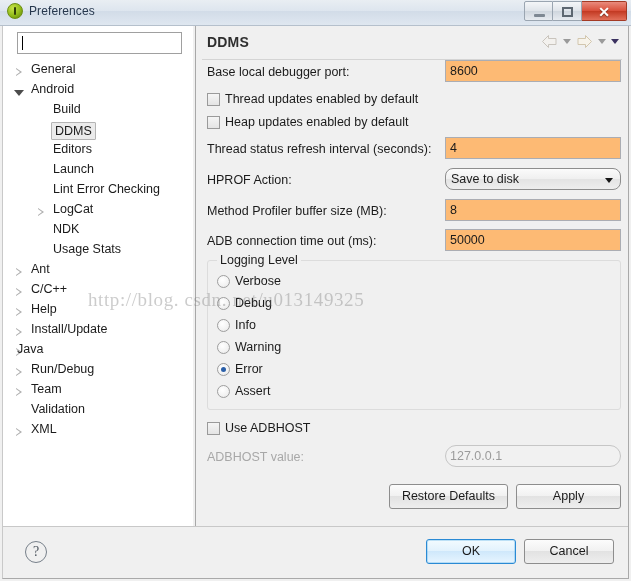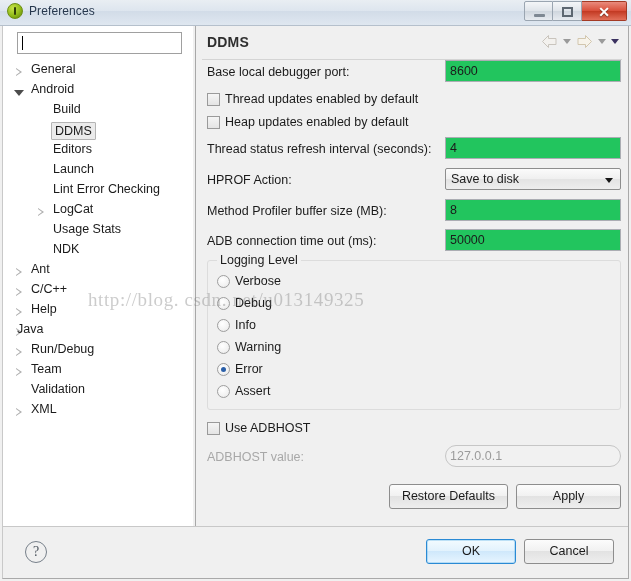--- a/index.html
+++ b/index.html
@@ -272,40 +272,40 @@
     color: #1b1b1b;
     white-space: nowrap;
   }
   .field-label.disabled { color: #a8a8a8; }
   .text-input {
     position: absolute;
     left: 249px; top: 0px;
     width: 176px; height: 22px;
     box-sizing: border-box;
     border: 1px solid #abadb3;
-    background: #22c55e;
+    background: #fdba74;
     font-family: "Liberation Sans", sans-serif;
     font-size: 12.5px;
     color: #1b1b1b;
     padding: 0 4px;
     outline: none;
   }
   .text-input.disabled {
     background: #f1f1f1;
     border-color: #c6c6c6;
     color: #9b9b9b;
     border-radius: 11px;
   }
   .combo {
     position: absolute;
     left: 249px; top: 0px;
     width: 176px; height: 22px;
     box-sizing: border-box;
     border: 1px solid #8d8d8d;
-    border-radius: 2px;
+    border-radius: 8px;
     background: linear-gradient(to bottom, #fbfbfb 0%, #f0f0f0 48%, #e3e3e3 49%, #eeeeee 100%);
     font-size: 12.5px;
     color: #1b1b1b;
   }
   .combo-text {
     position: absolute;
     left: 5px; top: 3px;
   }
   .combo-arrow {
     position: absolute;
@@ -516,42 +516,48 @@
             <div class="tree-row">
               <span class="tree-label" style="margin-left: 48px;">Lint Error Checking</span>
             </div>
             <div class="tree-row">
               <span class="twisty" style="left: 32px;">
                 <span class="arrow-collapsed-outline"></span>
               </span>
               <span class="tree-label" style="margin-left: 48px;">LogCat</span>
             </div>
             <div class="tree-row">
+              <span class="tree-label" style="margin-left: 48px;">NDK</span>
+            </div>
+            <div class="tree-row">
               <span class="tree-label" style="margin-left: 48px;">Usage Stats</span>
             </div>
             <div class="tree-row">
-              <span class="tree-label" style="margin-left: 48px;">NDK</span>
-            </div>
-            <div class="tree-row">
               <span class="twisty" style="left: 10px;">
                 <span class="arrow-collapsed-outline"></span>
               </span>
               <span class="tree-label" style="margin-left: 26px;">Ant</span>
             </div>
             <div class="tree-row">
               <span class="twisty" style="left: 10px;">
                 <span class="arrow-collapsed-outline"></span>
               </span>
               <span class="tree-label" style="margin-left: 26px;">C/C++</span>
             </div>
             <div class="tree-row">
               <span class="twisty" style="left: 10px;">
                 <span class="arrow-collapsed-outline"></span>
               </span>
               <span class="tree-label" style="margin-left: 26px;">Help</span>
+            </div>
+            <div class="tree-row">
+              <span class="twisty" style="left: 10px;">
+                <span class="arrow-collapsed-outline"></span>
+              </span>
+              <span class="tree-label" style="margin-left: 26px;">Install/Update</span>
             </div>
             <div class="tree-row">
               <span class="twisty" style="left: 10px;">
                 <span class="arrow-collapsed-outline"></span>
               </span>
               <span class="tree-label" style="margin-left: 12px;">Java</span>
             </div>
             <div class="tree-row">
               <span class="twisty" style="left: 10px;">
                 <span class="arrow-collapsed-outline"></span>

